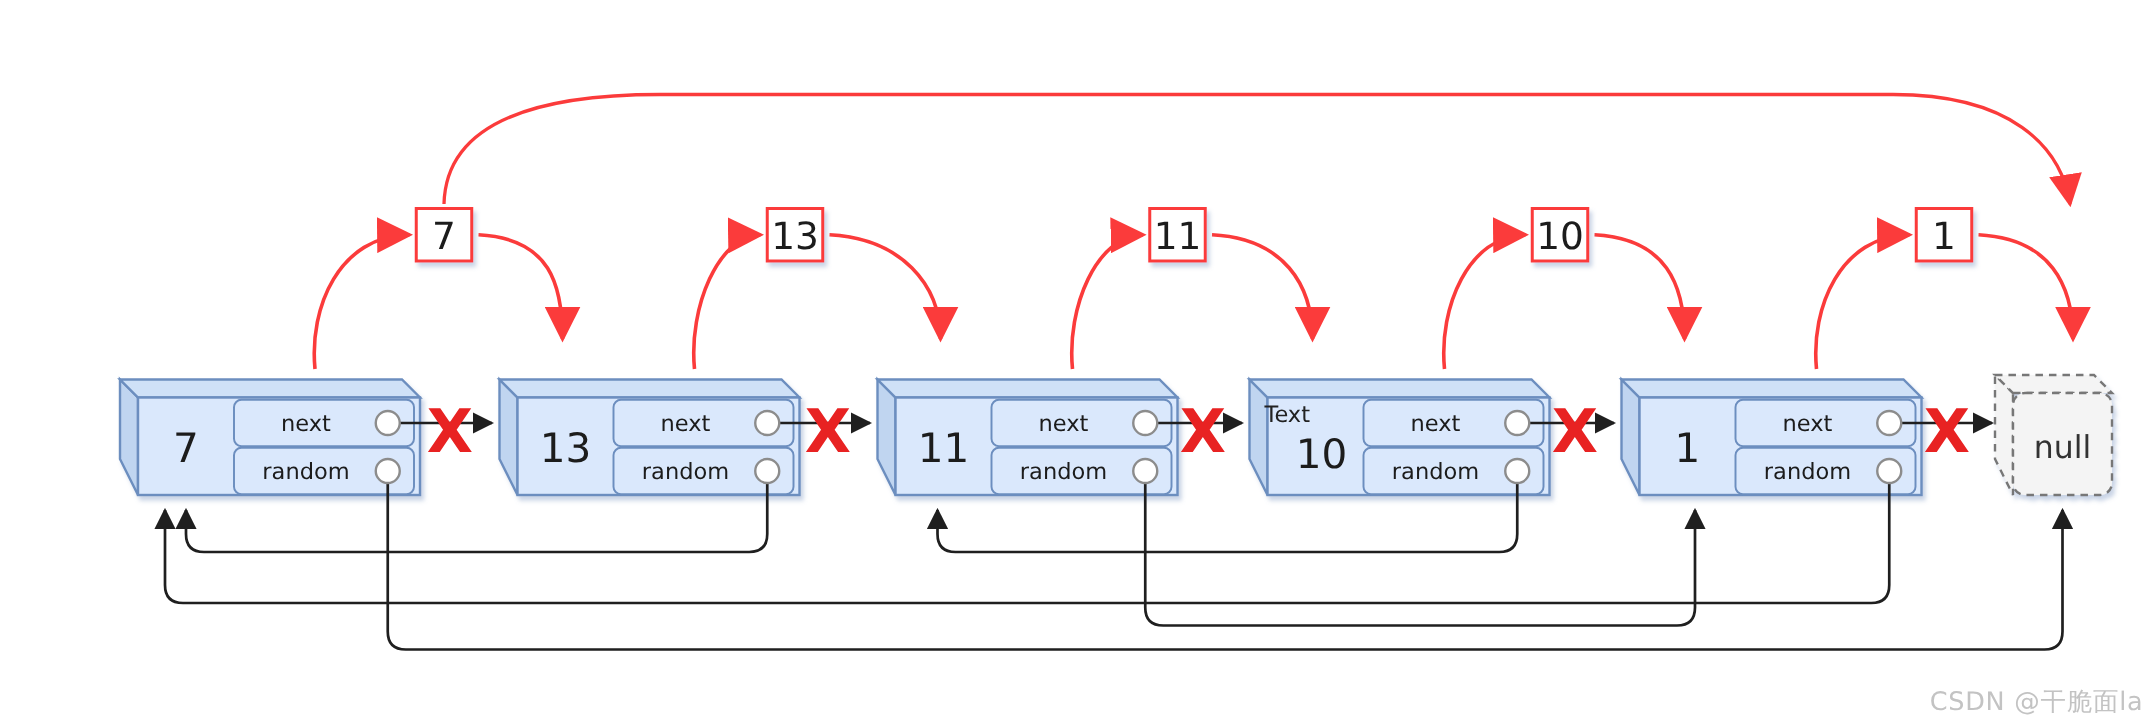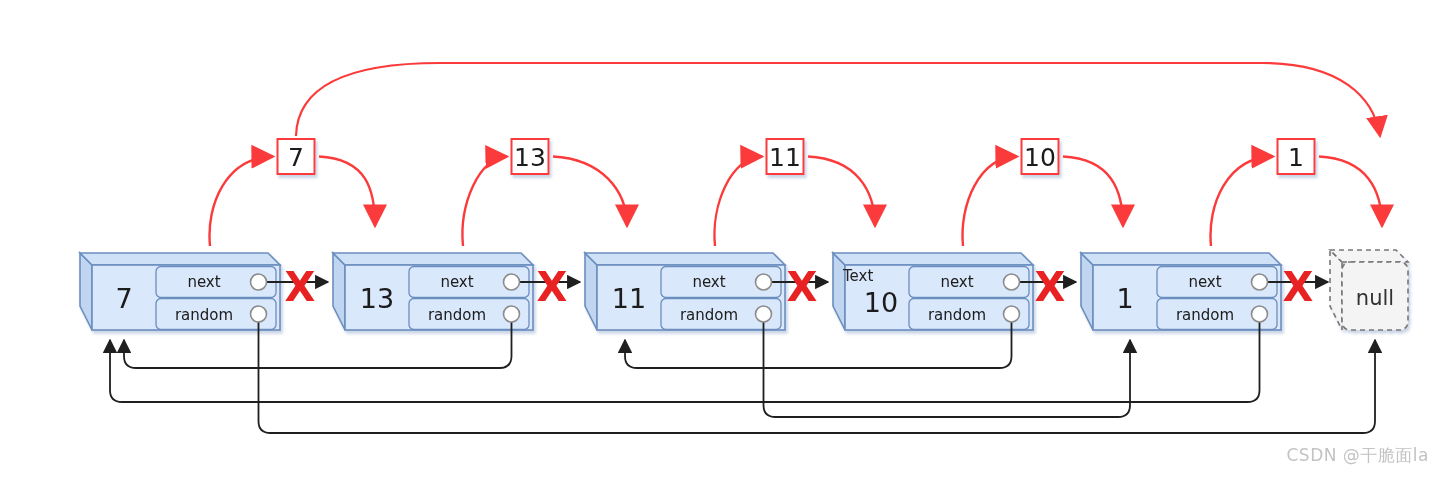--- a/index.html
+++ b/index.html
@@ -1,18 +1,18 @@
 <!DOCTYPE html>
 <html><head>
 <meta charset="utf-8">
 <style>
   html,body{margin:0;padding:0;background:#ffffff;font-family:"DejaVu Sans","Liberation Sans",sans-serif;}
   .canvas{position:relative;width:1437px;height:485px;background:#ffffff;overflow:hidden;}
   svg{position:absolute;left:0;top:0;}
-  .watermark{position:absolute;right:8px;bottom:18px;font-size:17px;letter-spacing:.5px;color:#c3c3c3;user-select:none;}
+  .watermark{position:absolute;right:8px;bottom:6px;font-size:17px;letter-spacing:.5px;color:#c3c3c3;user-select:none;}
   svg text{font-family:"DejaVu Sans","Liberation Sans",sans-serif;}
 </style>
 </head>
 <body>
 
 <div class="canvas">
   <svg id="diagram-svg" width="1437" height="485" viewBox="0 0 1437 485">
       <defs>
         <marker id="mB" viewBox="0 0 10 10" refX="9" refY="5" markerWidth="8" markerHeight="8" orient="auto-start-reverse">
           <path d="M0,0 L10,5 L0,10 z" fill="#1f1f1f"></path>

